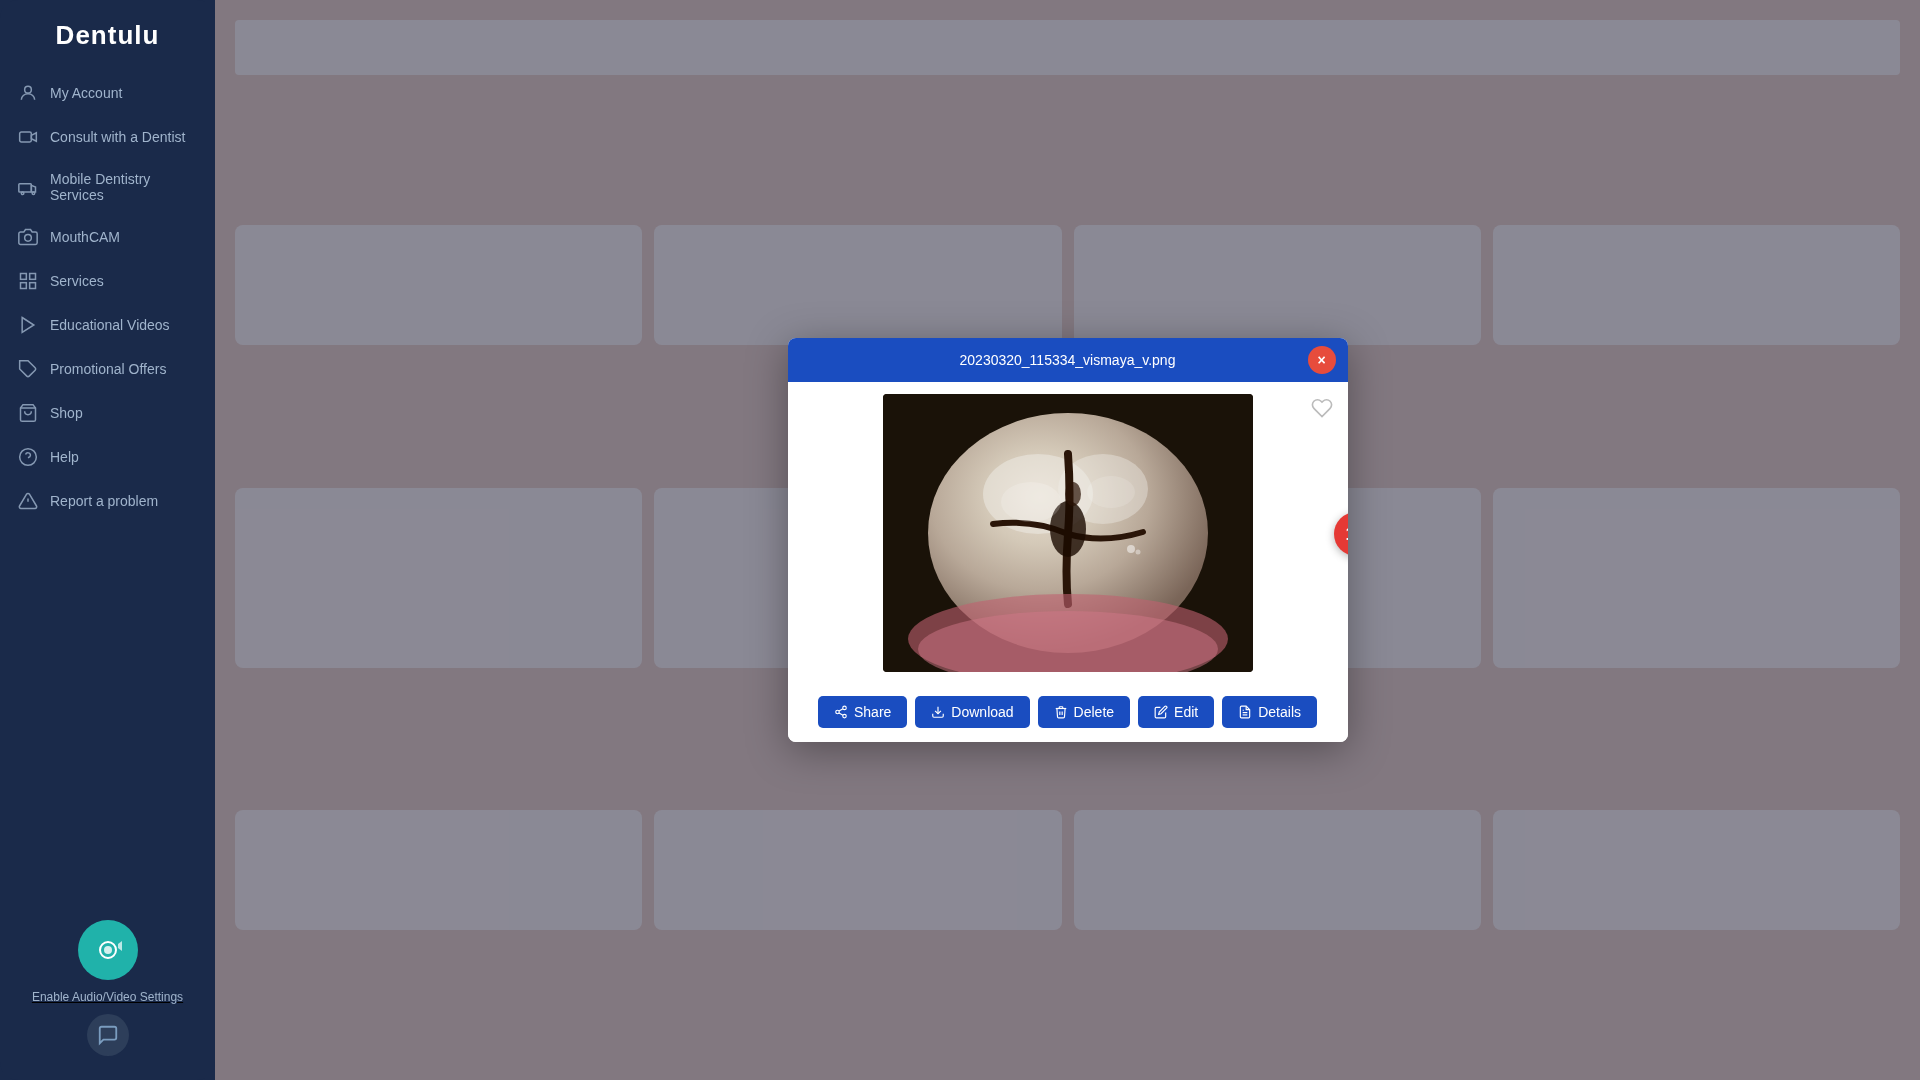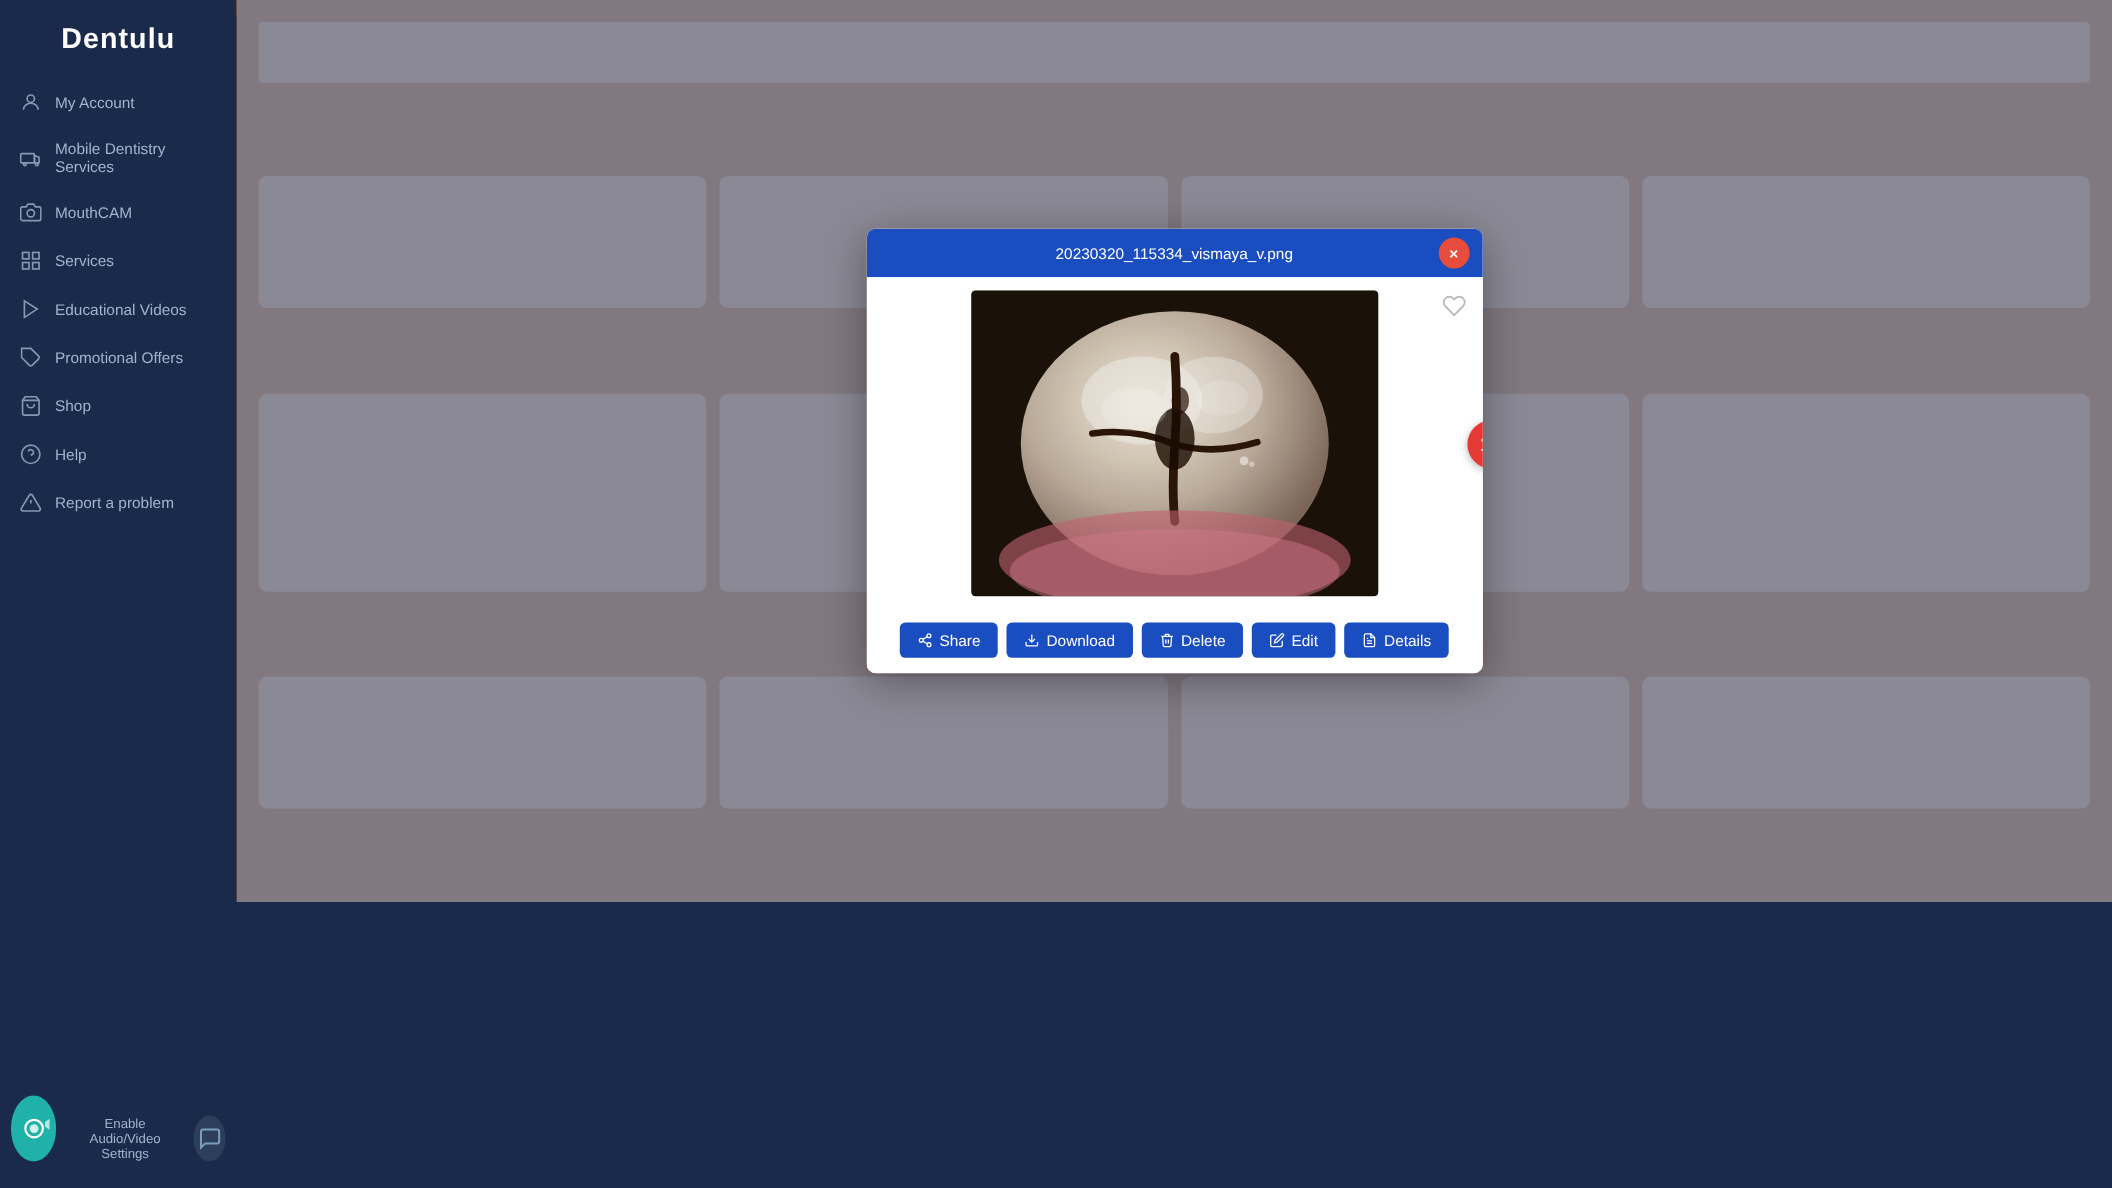--- a/index.html
+++ b/index.html
@@ -39,23 +39,24 @@
       font-size: 14px;
       gap: 12px;
       transition: background 0.15s;
       text-decoration: none;
     }
     .nav-icon { width: 20px; height: 20px; opacity: 0.8; flex-shrink: 0; }
     .nav-label { font-size: 14px; }
     .sidebar-bottom {
       padding: 16px 10px 24px;
       display: flex;
-      flex-direction: row;
-      align-items: flex-end;
+      flex-direction: column;
+      align-items: center;
       gap: 10px;
+      text-decoration: underline;
     }
     .av-button {
       width: 60px; height: 60px;
       background: #20b2aa;
       border-radius: 50%;
       display: flex; align-items: center; justify-content: center;
       cursor: pointer;
     }
     .av-label { color: #a0b4cc; font-size: 12px; text-align: center; }
     .chat-bubble {
@@ -66,21 +67,21 @@
       cursor: pointer;
       color: #a0b4cc;
       font-size: 20px;
     }
 
     
     .main-content {
       flex: 1;
       background: #c2410c;
       position: relative;
-      height: 820px;
+      height: 1080px;
       overflow: hidden;
     }
     
     .bg-content {
       width: 100%;
       height: 100%;
       background: #9aa3b0;
       opacity: 0.7;
       position: absolute;
       top: 0; left: 0;
@@ -221,20 +222,27 @@
     <span class="logo-text">Dentulu</span>
   </div>
   <nav class="sidebar-nav">
 
     <div class="nav-item">
       <svg class="nav-icon" viewBox="0 0 24 24" fill="none" stroke="currentColor" stroke-width="1.8">
           <circle cx="12" cy="8" r="4"></circle>
           <path d="M4 20c0-4 3.6-7 8-7s8 3 8 7"></path>
         </svg>
       <span class="nav-label">My Account</span>
+    </div>
+    <div class="nav-item">
+      <svg class="nav-icon" viewBox="0 0 24 24" fill="none" stroke="currentColor" stroke-width="1.8">
+          <rect x="2" y="6" width="14" height="12" rx="2"></rect>
+          <path d="M16 10l6-3v10l-6-3V10z"></path>
+        </svg>
+      <span class="nav-label">Consult with a Dentist</span>
     </div>
     <div class="nav-item">
       <svg class="nav-icon" viewBox="0 0 24 24" fill="none" stroke="currentColor" stroke-width="1.8">
           <rect x="1" y="8" width="15" height="10" rx="1"></rect>
           <path d="M16 10l5 2v6h-5V10z"></path>
           <circle cx="5.5" cy="19.5" r="1.5"></circle>
           <circle cx="18.5" cy="19.5" r="1.5"></circle>
         </svg>
       <span class="nav-label">Mobile Dentistry Services</span>
     </div>

